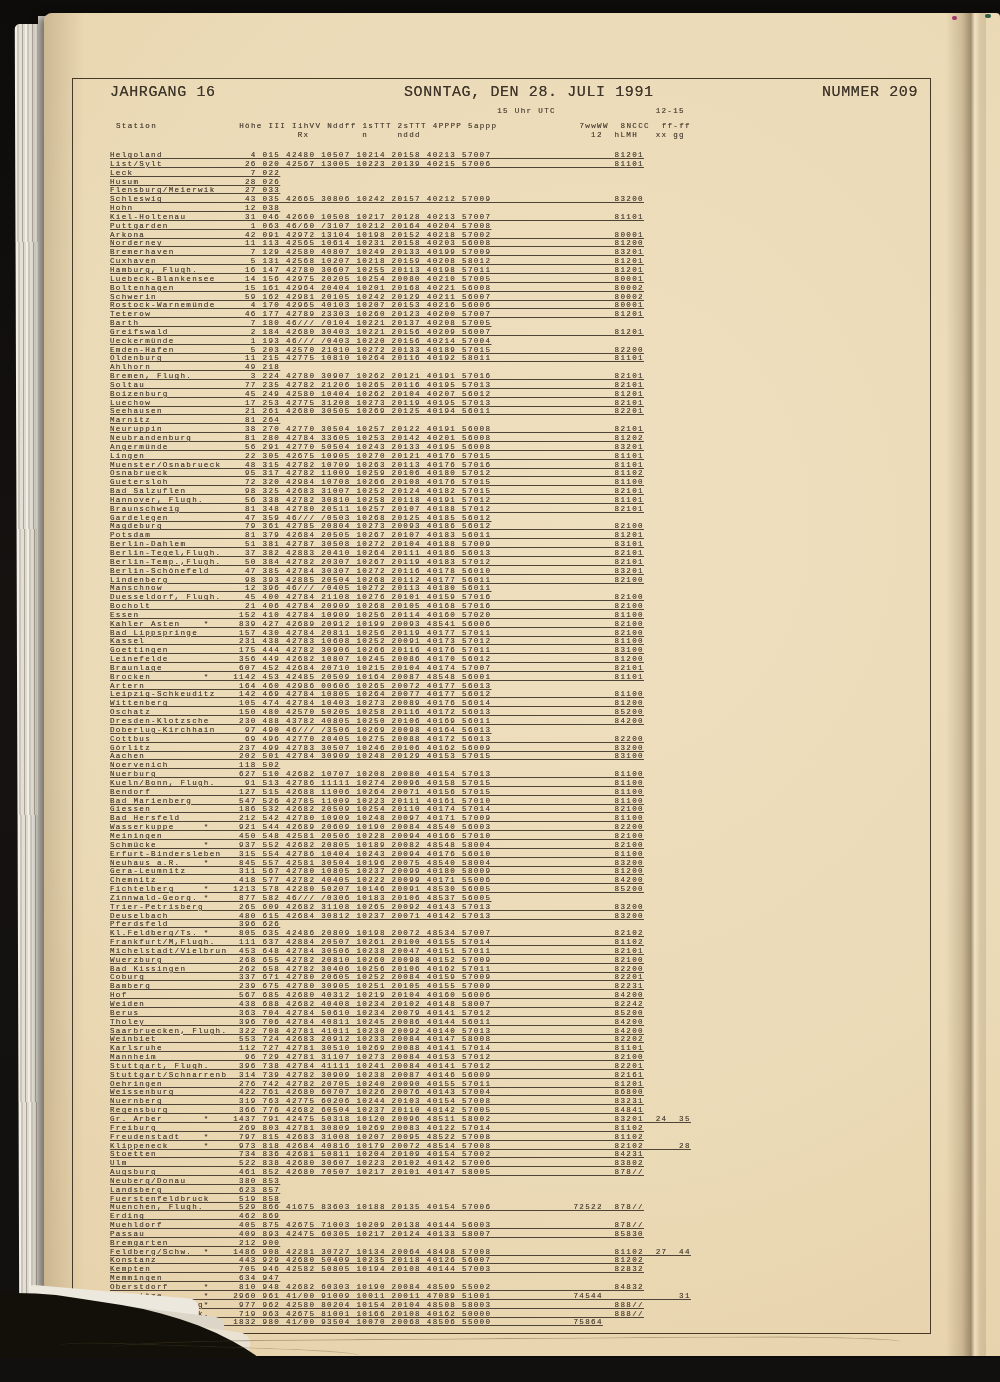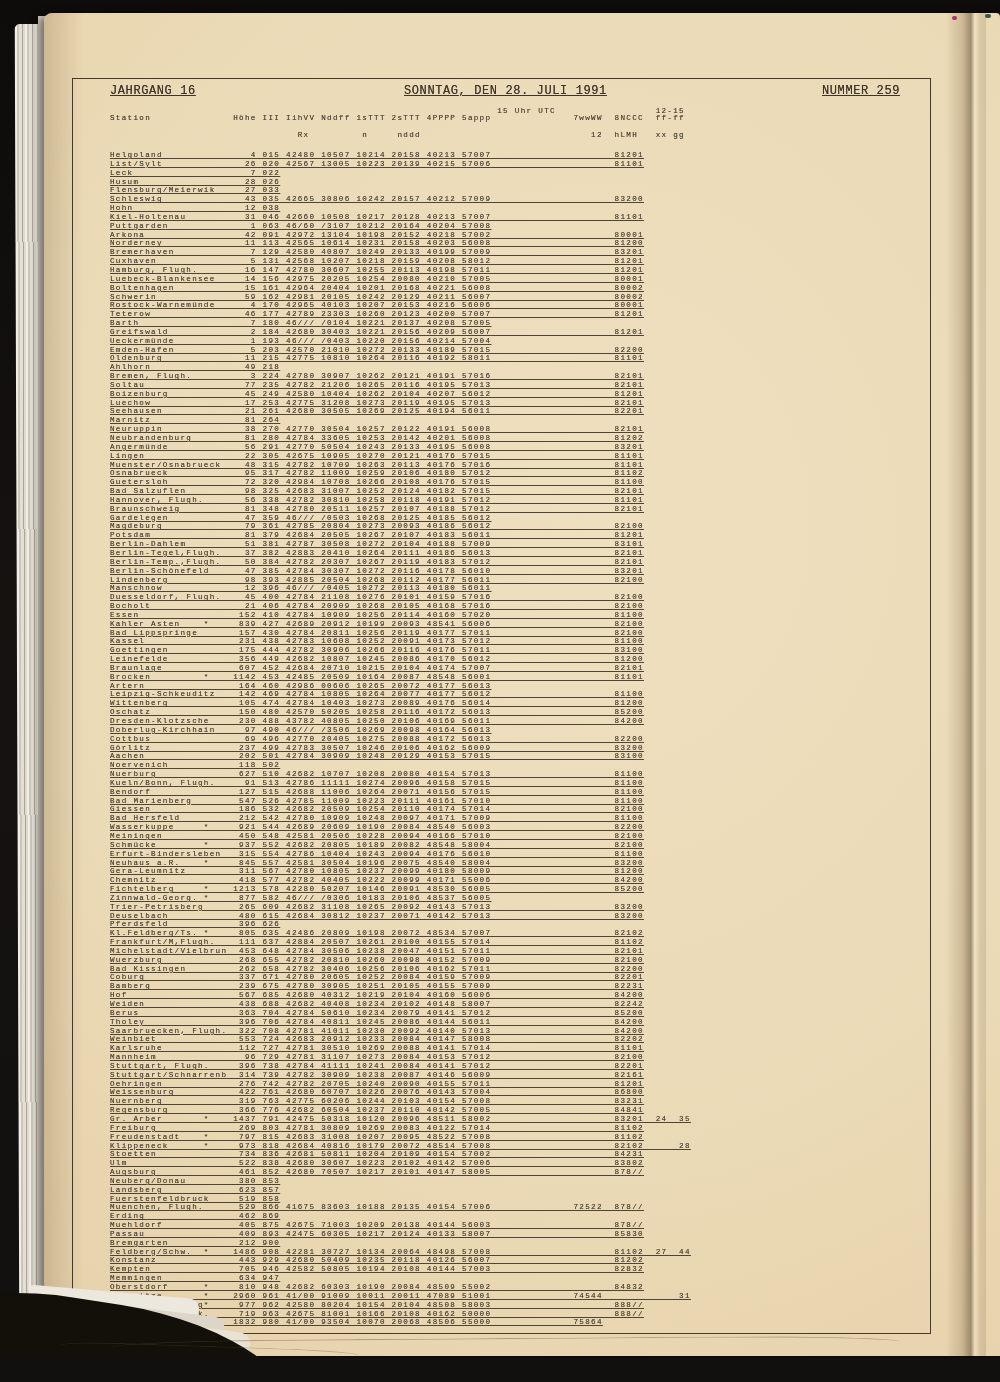--- a/index.html
+++ b/index.html
@@ -58,53 +58,52 @@
     border-top:1px solid rgba(95,75,50,.30);border-radius:50% / 100%;transform:rotate(2deg);
   }
   
   .frame{
     position:absolute;left:72px;top:78px;width:857px;height:1254px;
     border:1.5px solid #463927;
   }
   
   .mast{
     position:absolute;top:84px;white-space:pre;
-    font-size:12px;letter-spacing:.6px;color:#3d342a;
+    font-size:15px;letter-spacing:.6px;color:#3d342a;
     text-shadow:0 0 .5px rgba(61,52,42,.75);
-    text-decoration:underline;
   }
   #mast-jahrgang{left:110px;}
   #mast-date{left:404px;}
   #mast-nummer{left:822px;}
   
   .gridtext{
     position:absolute;left:110px;white-space:pre;
     font-size:7.6px;letter-spacing:1.31px;line-height:8.857px;
     color:#4e4437;text-shadow:0 0 .5px rgba(78,68,55,.65);
   }
   #hdr1{top:107px;}
-  #hdr2{top:114px;}
+  #hdr2{top:122px;margin-left:6px;}
   #hdr3{top:130.5px;}
   #rows{top:151px;text-decoration:underline;}
   #rows .trow{height:8.857px;}
 </style>
 </head>
 <body>
 
 <div class="stack"></div>
 <div class="stack2"></div>
 
 <div class="page"></div>
 <div class="page-shade-left"></div>
 
 <div class="frame"></div>
 
 <div class="mast" id="mast-jahrgang">JAHRGANG 16</div>
 <div class="mast" id="mast-date">SONNTAG, DEN 28. JULI 1991</div>
-<div class="mast" id="mast-nummer">NUMMER 259</div>
+<div class="mast" id="mast-nummer">NUMMER 209</div>
 
 <div class="gridtext" id="hdr1">                                                                  15 Uhr UTC                 12-15</div>
 <div class="gridtext" id="hdr2">Station              Höhe III IihVV Nddff 1sTTT 2sTTT 4PPPP 5appp              7wwWW  8NCCC  ff-ff</div>
 <div class="gridtext" id="hdr3">                                Rx         n     nddd                             12  hLMH   xx gg</div>
 
 <div class="gridtext" id="rows"><div class="trow">Helgoland               4 015 42480 10507 10214 20158 40213 57007                     81201</div><div class="trow">List/Sylt              26 020 42567 13005 10223 20139 40215 57006                     81101</div><div class="trow">Leck                    7 022</div><div class="trow">Husum                  28 026</div><div class="trow">Flensburg/Meierwik     27 033</div><div class="trow">Schleswig              43 035 42665 30806 10242 20157 40212 57009                     83200</div><div class="trow">Hohn                   12 038</div><div class="trow">Kiel-Holtenau          31 046 42660 10508 10217 20128 40213 57007                     81101</div><div class="trow">Puttgarden              1 063 46/60 /3107 10212 20164 40204 57008</div><div class="trow">Arkona                 42 091 42972 13104 10198 20152 40218 57002                     80001</div><div class="trow">Norderney              11 113 42565 10614 10231 20158 40203 56008                     81200</div><div class="trow">Bremerhaven             7 129 42580 40807 10249 20133 40199 57009                     83201</div><div class="trow">Cuxhaven                5 131 42568 10207 10218 20159 40208 58012                     81201</div><div class="trow">Hamburg, Flugh.        16 147 42780 30607 10255 20113 40198 57011                     81201</div><div class="trow">Luebeck-Blankensee     14 156 42975 20205 10254 20080 40210 57005                     80001</div><div class="trow">Boltenhagen            15 161 42964 20404 10201 20168 40221 56008                     80002</div><div class="trow">Schwerin               59 162 42981 20105 10242 20129 40211 56007                     80002</div><div class="trow">Rostock-Warnemünde      4 170 42965 40103 10207 20153 40216 56006                     80001</div><div class="trow">Teterow                46 177 42789 23303 10260 20123 40200 57007                     81201</div><div class="trow">Barth                   7 180 46/// /0104 10221 20137 40208 57005</div><div class="trow">Greifswald              2 184 42680 30403 10221 20156 40209 56007                     81201</div><div class="trow">Ueckermünde             1 193 46/// /0403 10220 20156 40214 57004</div><div class="trow">Emden-Hafen             5 203 42570 21010 10272 20133 40189 57015                     82200</div><div class="trow">Oldenburg              11 215 42775 10810 10264 20116 40192 58011                     81101</div><div class="trow">Ahlhorn                49 218</div><div class="trow">Bremen, Flugh.          3 224 42780 30907 10262 20121 40191 57016                     82101</div><div class="trow">Soltau                 77 235 42782 21206 10265 20116 40195 57013                     82101</div><div class="trow">Boizenburg             45 249 42580 10404 10262 20104 40207 56012                     81201</div><div class="trow">Luechow                17 253 42775 31208 10273 20119 40195 57013                     82101</div><div class="trow">Seehausen              21 261 42680 30505 10269 20125 40194 56011                     82201</div><div class="trow">Marnitz                81 264</div><div class="trow">Neuruppin              38 270 42770 30504 10257 20122 40191 56008                     82101</div><div class="trow">Neubrandenburg         81 280 42784 33605 10253 20142 40201 56008                     81202</div><div class="trow">Angermünde             56 291 42770 50504 10243 20133 40195 56008                     83201</div><div class="trow">Lingen                 22 305 42675 10905 10270 20121 40176 57015                     81101</div><div class="trow">Muenster/Osnabrueck    48 315 42782 10709 10263 20113 40176 57016                     81101</div><div class="trow">Osnabrueck             95 317 42782 11009 10259 20106 40180 57012                     81102</div><div class="trow">Guetersloh             72 320 42984 10708 10266 20108 40176 57015                     81100</div><div class="trow">Bad Salzuflen          98 325 42683 31007 10252 20124 40182 57015                     82101</div><div class="trow">Hannover, Flugh.       56 338 42782 30810 10258 20118 40191 57012                     81101</div><div class="trow">Braunschweig           81 348 42780 20511 10257 20107 40188 57012                     82101</div><div class="trow">Gardelegen             47 359 46/// /0503 10268 20125 40185 56012</div><div class="trow">Magdeburg              79 361 42785 20804 10273 20093 40186 56012                     82100</div><div class="trow">Potsdam                81 379 42684 20505 10267 20107 40183 56011                     81201</div><div class="trow">Berlin-Dahlem          51 381 42787 30508 10272 20104 40188 57009                     83101</div><div class="trow">Berlin-Tegel,Flugh.    37 382 42883 20410 10264 20111 40186 56013                     82101</div><div class="trow">Berlin-Temp.,Flugh.    50 384 42782 20307 10267 20119 40183 57012                     82101</div><div class="trow">Berlin-Schönefeld      47 385 42784 30307 10272 20116 40178 56010                     83201</div><div class="trow">Lindenberg             98 393 42885 20504 10268 20112 40177 56011                     82100</div><div class="trow">Manschnow              12 396 46/// /0405 10272 20113 40180 56011</div><div class="trow">Duesseldorf, Flugh.    45 400 42784 21108 10276 20101 40159 57016                     82100</div><div class="trow">Bocholt                21 406 42784 20909 10268 20105 40168 57016                     82100</div><div class="trow">Essen                 152 410 42784 10909 10256 20114 40160 57020                     81100</div><div class="trow">Kahler Asten    *     839 427 42689 20912 10199 20093 48541 56006                     82100</div><div class="trow">Bad Lippspringe       157 430 42784 20811 10256 20119 40177 57011                     82100</div><div class="trow">Kassel                231 438 42783 10608 10252 20091 40173 57012                     81100</div><div class="trow">Goettingen            175 444 42782 30906 10266 20116 40176 57011                     83100</div><div class="trow">Leinefelde            356 449 42682 10807 10245 20086 40170 56012                     81200</div><div class="trow">Braunlage             607 452 42684 20710 10215 20104 40174 57007                     82101</div><div class="trow">Brocken         *    1142 453 42485 20509 10164 20087 48548 56001                     81101</div><div class="trow">Artern                164 460 42986 00606 10265 20072 40177 56013</div><div class="trow">Leipzig-Schkeuditz    142 469 42784 10805 10264 20077 40177 56012                     81100</div><div class="trow">Wittenberg            105 474 42784 10403 10273 20089 40176 56014                     81200</div><div class="trow">Oschatz               150 480 42570 50205 10258 20116 40172 56013                     85200</div><div class="trow">Dresden-Klotzsche     230 488 43782 40805 10250 20106 40169 56011                     84200</div><div class="trow">Doberlug-Kirchhain     97 490 46/// /3506 10269 20098 40164 56013</div><div class="trow">Cottbus                69 496 42770 20405 10275 20088 40172 56013                     82200</div><div class="trow">Görlitz               237 499 42783 30507 10246 20106 40162 56009                     83200</div><div class="trow">Aachen                202 501 42784 30909 10248 20129 40153 57015                     83100</div><div class="trow">Noervenich            118 502</div><div class="trow">Nuerburg              627 510 42682 10707 10208 20080 40154 57013                     81100</div><div class="trow">Kueln/Bonn, Flugh.     91 513 42786 11111 10274 20096 40158 57015                     81100</div><div class="trow">Bendorf               127 515 42688 11006 10264 20071 40156 57015                     81100</div><div class="trow">Bad Marienberg        547 526 42785 11009 10223 20111 40161 57010                     81100</div><div class="trow">Giessen               186 532 42682 20509 10254 20110 40174 57014                     82100</div><div class="trow">Bad Hersfeld          212 542 42780 10909 10248 20097 40171 57009                     81100</div><div class="trow">Wasserkuppe     *     921 544 42689 20609 10190 20084 48540 56003                     82200</div><div class="trow">Meiningen             450 548 42581 20506 10228 20094 40166 57010                     82100</div><div class="trow">Schmücke        *     937 552 42682 20805 10189 20082 48548 58004                     82100</div><div class="trow">Erfurt-Bindersleben   315 554 42786 10404 10243 20094 40176 56010                     81100</div><div class="trow">Neuhaus a.R.    *     845 557 42581 30504 10196 20075 48540 58004                     83200</div><div class="trow">Gera-Leumnitz         311 567 42780 10805 10237 20099 40180 58009                     81200</div><div class="trow">Chemnitz              418 577 42782 40405 10222 20099 40171 55006                     84200</div><div class="trow">Fichtelberg     *    1213 578 42280 50207 10146 20091 48530 56005                     85200</div><div class="trow">Zinnwald-Georg. *     877 582 46/// /0306 10183 20106 48537 56005</div><div class="trow">Trier-Petrisberg      265 609 42682 31108 10265 20092 40143 57013                     83200</div><div class="trow">Deuselbach            480 615 42684 30812 10237 20071 40142 57013                     83200</div><div class="trow">Pferdsfeld            396 626</div><div class="trow">Kl.Feldberg/Ts. *     805 635 42486 20809 10198 20072 48534 57007                     82102</div><div class="trow">Frankfurt/M,Flugh.    111 637 42884 20507 10261 20100 40155 57014                     81102</div><div class="trow">Michelstadt/Vielbrun  453 648 42784 30506 10238 20047 40151 57011                     82101</div><div class="trow">Wuerzburg             268 655 42782 20810 10260 20098 40152 57009                     82100</div><div class="trow">Bad Kissingen         262 658 42782 30406 10256 20106 40162 57011                     82200</div><div class="trow">Coburg                337 671 42780 20605 10252 20084 40159 57009                     82201</div><div class="trow">Bamberg               239 675 42780 30905 10251 20105 40155 57009                     82231</div><div class="trow">Hof                   567 685 42680 40312 10219 20104 40160 56006                     84200</div><div class="trow">Weiden                438 688 42682 40408 10234 20102 40148 58007                     82242</div><div class="trow">Berus                 363 704 42784 50610 10234 20079 40141 57012                     85200</div><div class="trow">Tholey                396 706 42784 40811 10245 20086 40144 56011                     84200</div><div class="trow">Saarbruecken, Flugh.  322 708 42781 41011 10230 20092 40140 57013                     84200</div><div class="trow">Weinbiet              553 724 42683 20912 10233 20084 40147 58008                     82202</div><div class="trow">Karlsruhe             112 727 42781 30510 10269 20088 40141 57014                     81101</div><div class="trow">Mannheim               96 729 42781 31107 10273 20084 40153 57012                     82100</div><div class="trow">Stuttgart, Flugh.     396 738 42784 41111 10241 20084 40141 57012                     82201</div><div class="trow">Stuttgart/Schnarrenb  314 739 42782 30909 10238 20087 40146 56009                     82161</div><div class="trow">Oehringen             276 742 42782 20705 10240 20090 40155 57011                     81201</div><div class="trow">Weissenburg           422 761 42680 60707 10226 20076 40143 57004                     86800</div><div class="trow">Nuernberg             319 763 42775 60206 10244 20103 40154 57008                     83231</div><div class="trow">Regensburg            366 776 42682 60504 10237 20110 40142 57005                     84841</div><div class="trow">Gr. Arber       *    1437 791 42475 50318 10120 20096 48511 58002                     83201  24  35</div><div class="trow">Freiburg              269 803 42781 30809 10269 20083 40122 57014                     81102</div><div class="trow">Freudenstadt    *     797 815 42683 31008 10207 20095 48522 57008                     81102</div><div class="trow">Klippeneck      *     973 818 42684 40816 10179 20072 48514 57008                     82102      28</div><div class="trow">Stoetten              734 836 42681 50811 10204 20109 40154 57002                     84231</div><div class="trow">Ulm                   522 838 42680 30607 10223 20102 40142 57006                     83802</div><div class="trow">Augsburg              461 852 42680 70507 10217 20101 40147 58005                     878//</div><div class="trow">Neuberg/Donau         380 853</div><div class="trow">Landsberg             623 857</div><div class="trow">Fuerstenfeldbruck     519 858</div><div class="trow">Muenchen, Flugh.      529 866 41675 83603 10188 20135 40154 57006              72522  878//</div><div class="trow">Erding                462 869</div><div class="trow">Muehldorf             405 875 42675 71003 10209 20138 40144 56003                     878//</div><div class="trow">Passau                409 893 42475 60305 10217 20124 40133 58007                     85830</div><div class="trow">Bremgarten            212 900</div><div class="trow">Feldberg/Schw.  *    1486 908 42281 30727 10134 20064 48498 57008                     81102  27  44</div><div class="trow">Konstanz              443 929 42680 50409 10235 20118 40126 56007                     81202</div><div class="trow">Kempten               705 946 42582 50805 10194 20108 40144 57003                     82832</div><div class="trow">Memmingen             634 947</div><div class="trow">Oberstdorf      *     810 948 42682 60303 10190 20084 48509 55002                     84832</div><div class="trow">Zugspitze       *    2960 961 41/00 91009 10011 20011 47089 51001              74544             31</div><div class="trow">Hohenpeissenberg*     977 962 42580 80204 10154 20104 48508 58003                     888//</div><div class="trow">Garmisch-Partenk.     719 963 42675 81001 10166 20108 40162 50000                     888//</div><div class="trow">Wendelstein     *    1832 980 41/00 93504 10070 20068 48506 55000              75864</div></div>
 
 <div class="crease"></div>
 <div class="speck-m"></div>
 <div class="speck-g"></div>

